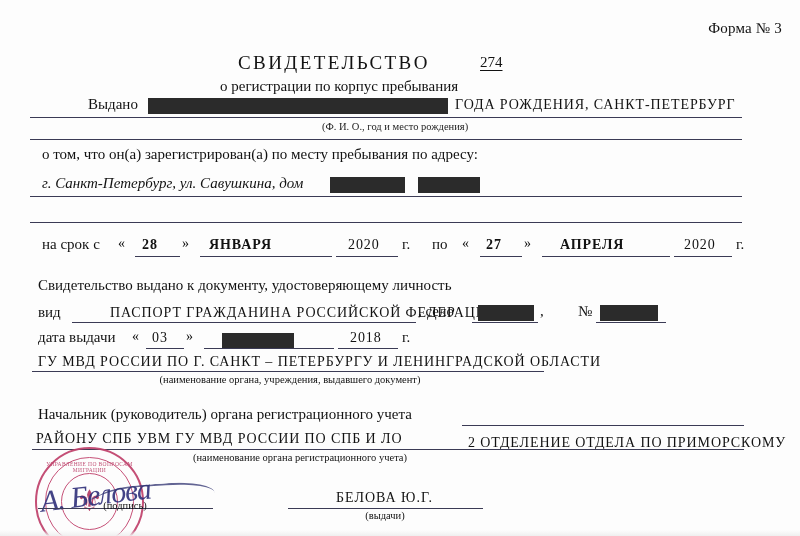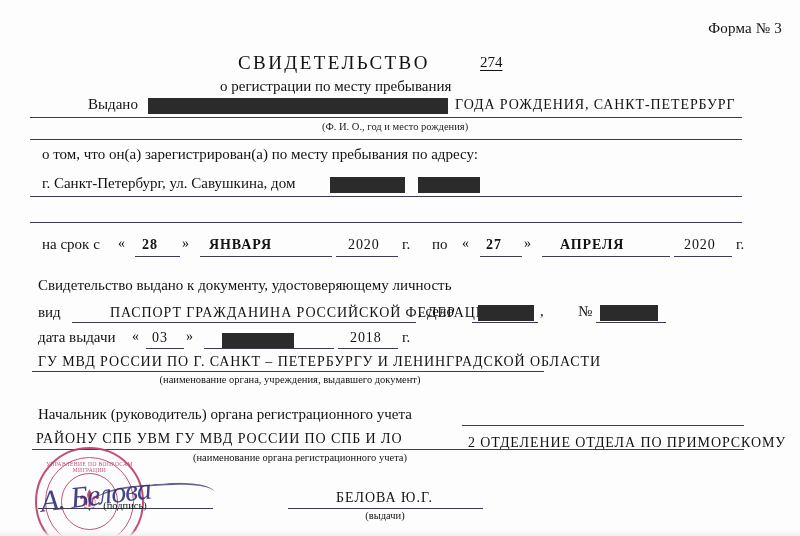--- a/index.html
+++ b/index.html
@@ -163,35 +163,35 @@
 </style>
 </head>
 <body>
 
 <div id="page">
 
   <div class="form-no">Форма № 3</div>
 
   <div class="title-main">СВИДЕТЕЛЬСТВО</div>
   <div class="doc-number">274</div>
-  <div class="title-sub">о регистрации по месту пребывания</div>
+  <div class="title-sub">о регистрации по корпус пребывания</div>
 
   <div class="lbl" style="left:88px; top:96px;">Выдано</div>
   <div class="abs" style="left:148px; top:96px;">
     <span class="redact" style="width:300px; height:16px;"></span>
   </div>
   <div class="val val-sp" style="left:455px; top:97px;">ГОДА РОЖДЕНИЯ, САНКТ-ПЕТЕРБУРГ</div>
   <div class="line" style="left:30px; top:117px; width:712px;"></div>
 
   <div class="lbl-small" style="left:322px; top:121px;">(Ф. И. О., год и место рождения)</div>
   <div class="line" style="left:30px; top:139px; width:712px;"></div>
 
   <div class="lbl" style="left:42px; top:146px;">о том, что он(а) зарегистрирован(а) по месту пребывания по адресу:</div>
 
-  <div class="lbl" style="left:42px; top:175px;">г. Санкт-Петербург, ул. Савушкина, дом</div>
+  <div class="lbl" style="left:42px; top:175px;font-style:italic;">г. Санкт-Петербург, ул. Савушкина, дом</div>
   <div class="abs" style="left:330px; top:175px;">
     <span class="redact" style="width:75px; height:16px;"></span>
   </div>
   <div class="abs" style="left:418px; top:175px;">
     <span class="redact" style="width:62px; height:16px;"></span>
   </div>
   <div class="line" style="left:30px; top:196px; width:712px;"></div>
 
   <div class="line" style="left:30px; top:222px; width:712px;"></div>
 

